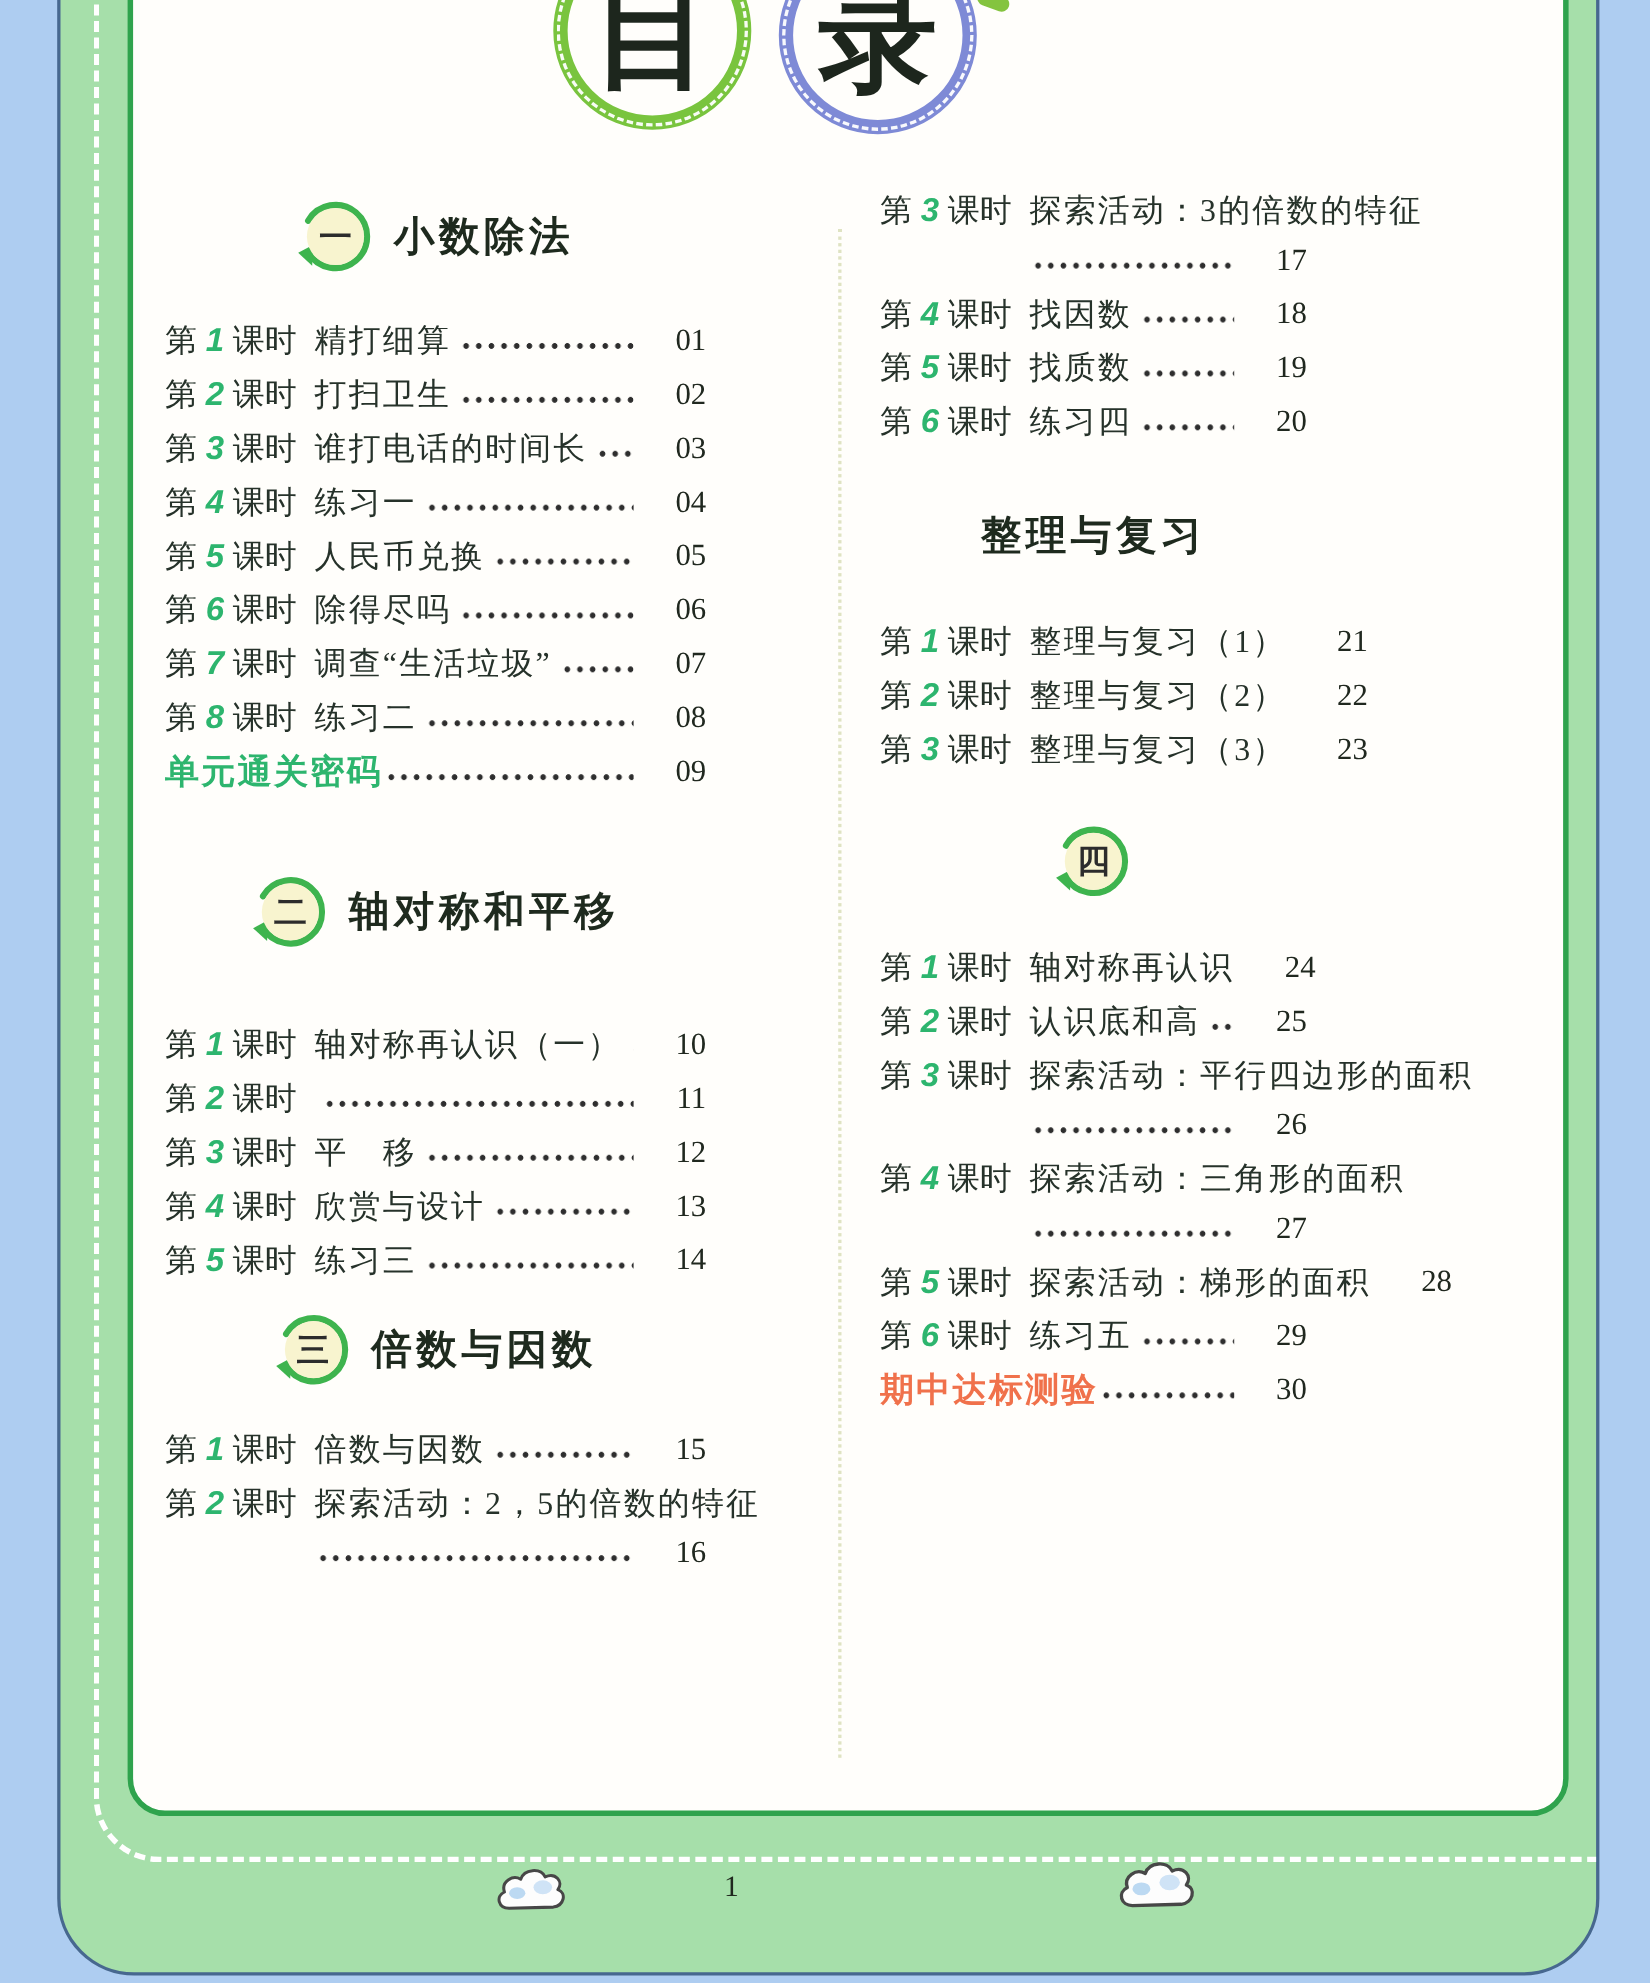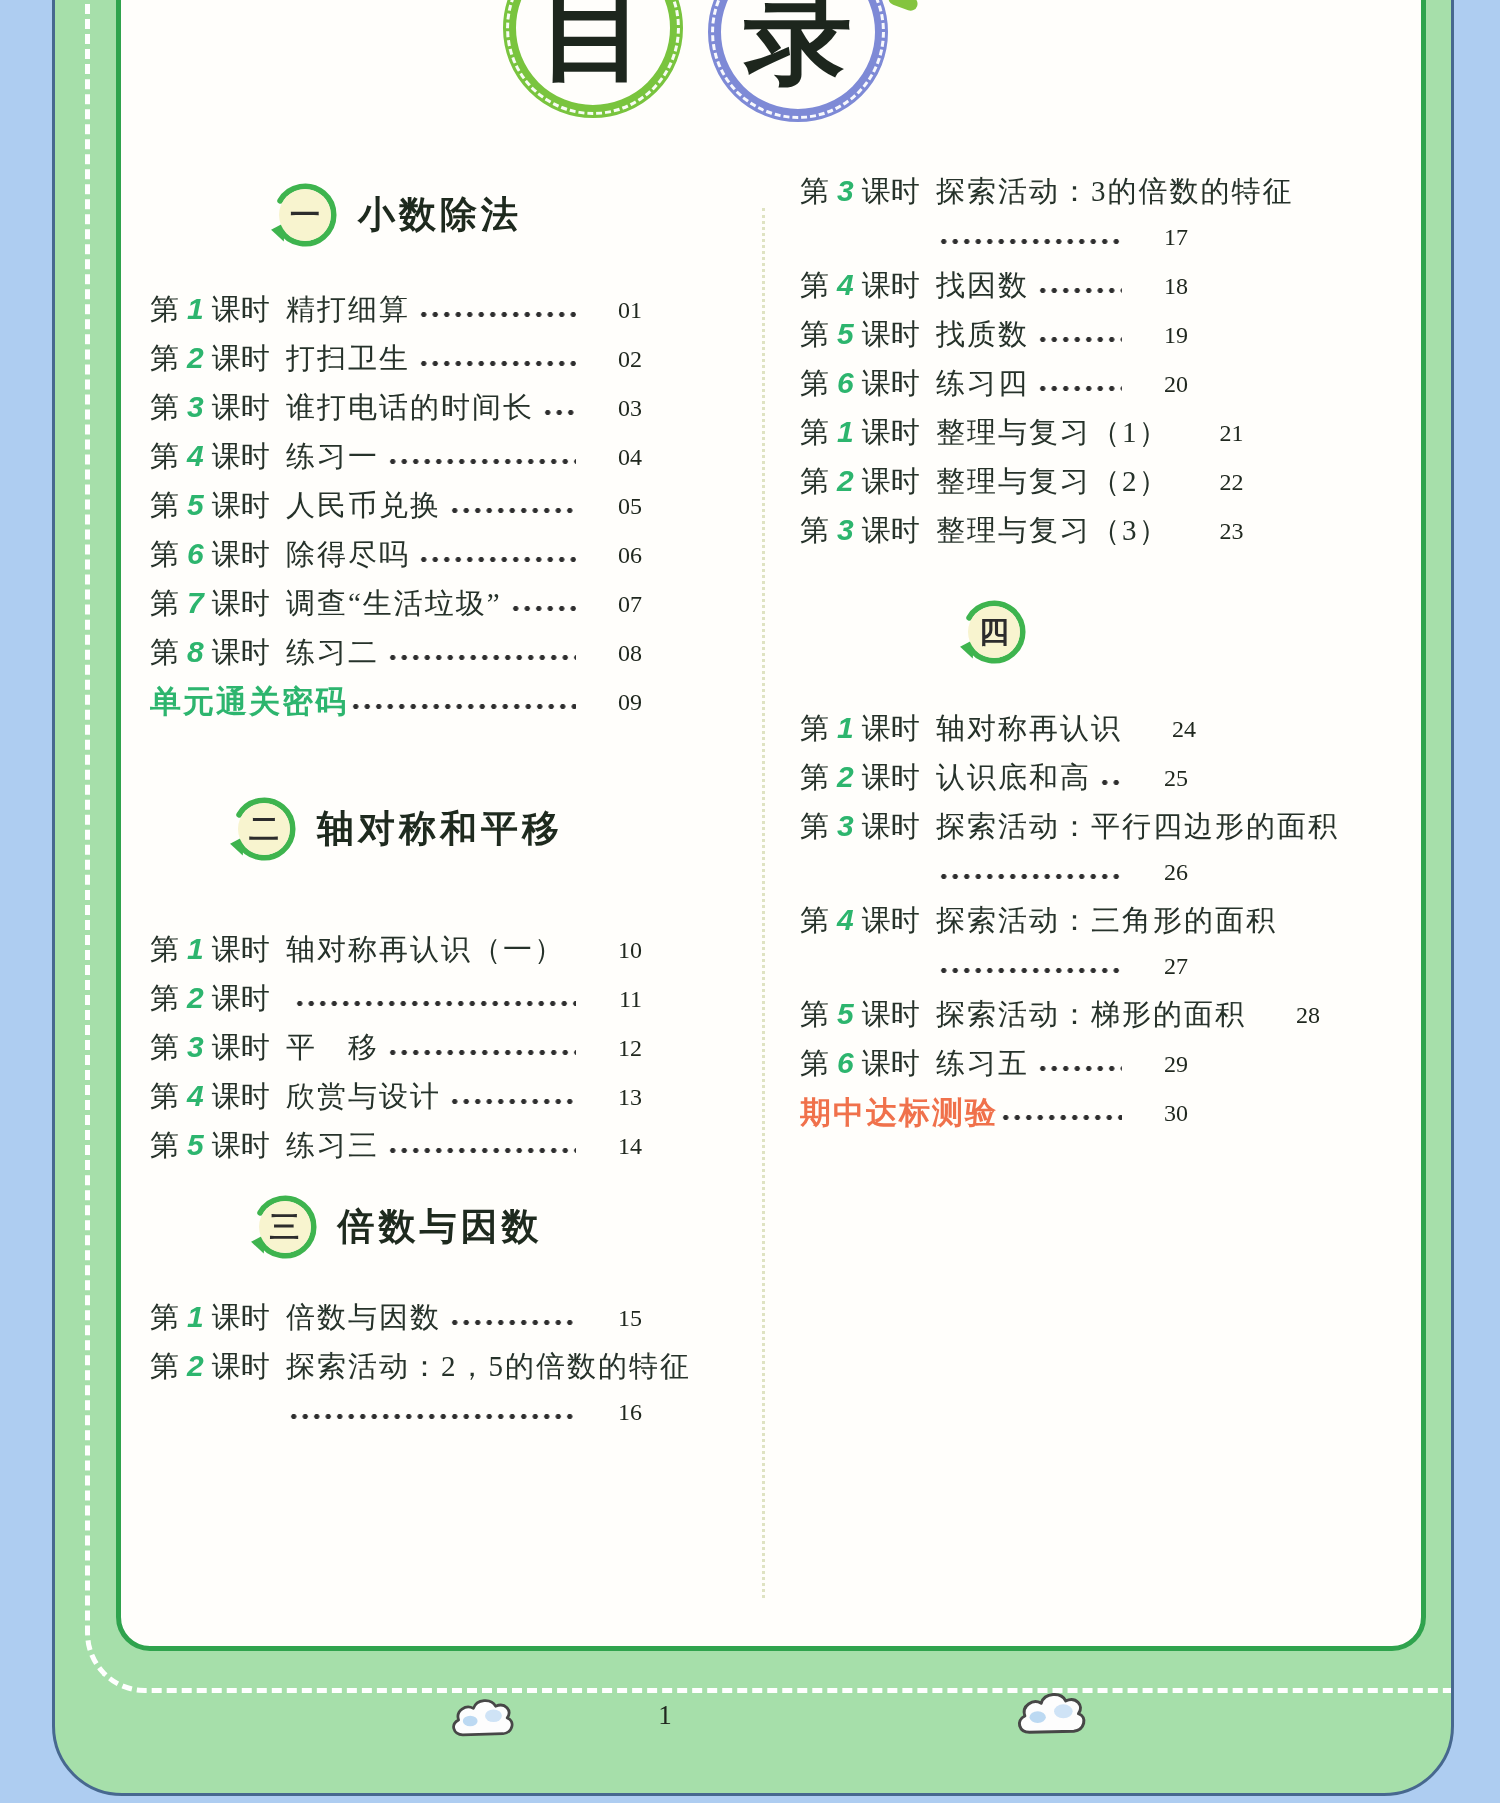--- a/index.html
+++ b/index.html
@@ -51,21 +51,21 @@
     color:var(--green,#2db56e);font-style:italic;font-weight:700;
     font-family:"Liberation Sans","DejaVu Sans",sans-serif;
     font-size:30px;margin:0 8px;
   }
   .ttl{flex:none;letter-spacing:2px;}
   .leader{
     flex:1;height:9px;align-self:center;margin:8px 10px 0 8px;
     background-image:radial-gradient(circle,var(--dots,#2e2e2e) 2.3px,transparent 2.9px);
     background-size:11.5px 9px;background-repeat:repeat-x;background-position:left center;
   }
-  .pg{width:56px;flex:none;text-align:right;font-size:24px;color:#20281f;}
+  .pg{width:56px;flex:none;text-align:right;font-size:28px;color:#20281f;}
   .nolead{margin-bottom:0;}
   .cont{margin-top:13px;}
   .cont .leader{margin-left:138px;}
   .special .sttl{font:700 31px "Liberation Sans","DejaVu Sans",sans-serif;letter-spacing:2px;color:var(--green,#2db56e);flex:none;}
   .special.orange .sttl{color:var(--orange,#f0714b);}
   .special .leader{margin-left:2px;}
   
   .section{display:flex;align-items:center;justify-content:center;gap:18px;}
   .sec-a{margin:30px 0 44px;}
   .sec-b{margin:76px 0 70px;}
@@ -329,20 +329,23 @@
     <div class="row">
       <span class="lbl">
         <span>第</span>
         <span class="num">6</span>
         <span>课时</span>
       </span>
       <span class="ttl">练习四</span>
       <span class="leader"></span>
       <span class="pg">20</span>
     </div>
+    <div class="section plainsec">
+      <span class="sec-title">整理与复习</span>
+    </div>
     <div class="row">
       <span class="lbl">
         <span>第</span>
         <span class="num">1</span>
         <span>课时</span>
       </span>
       <span class="ttl">整理与复习（1）</span>
       <span class="leader"></span>
       <span class="pg">21</span>
     </div>

